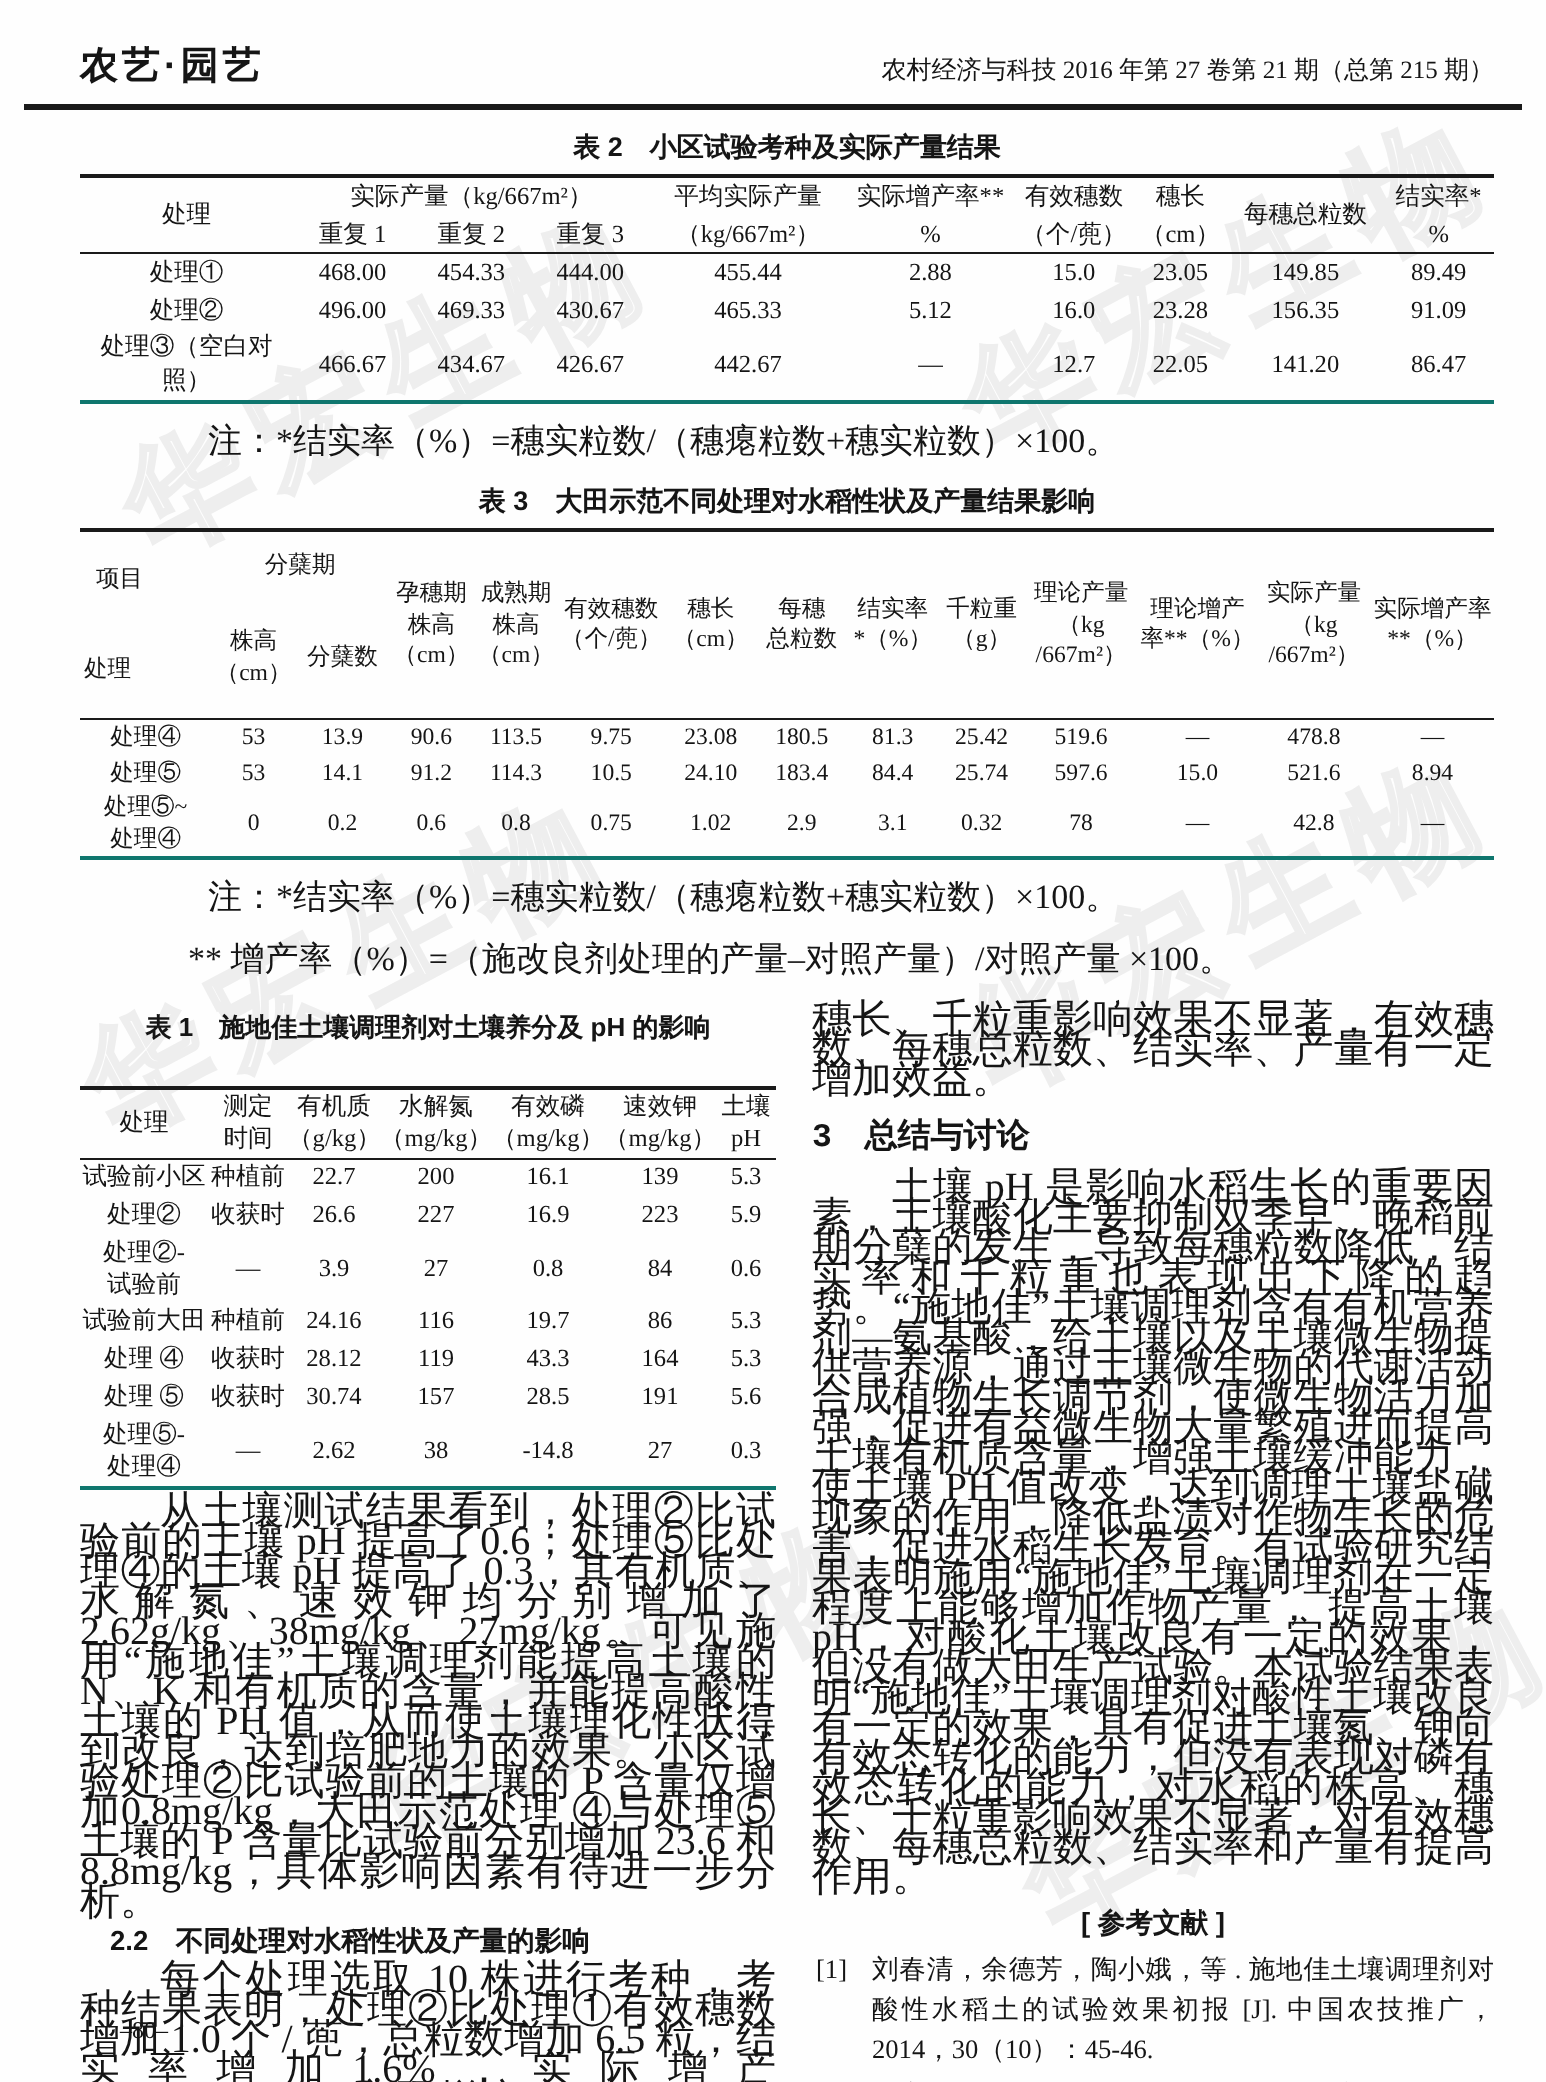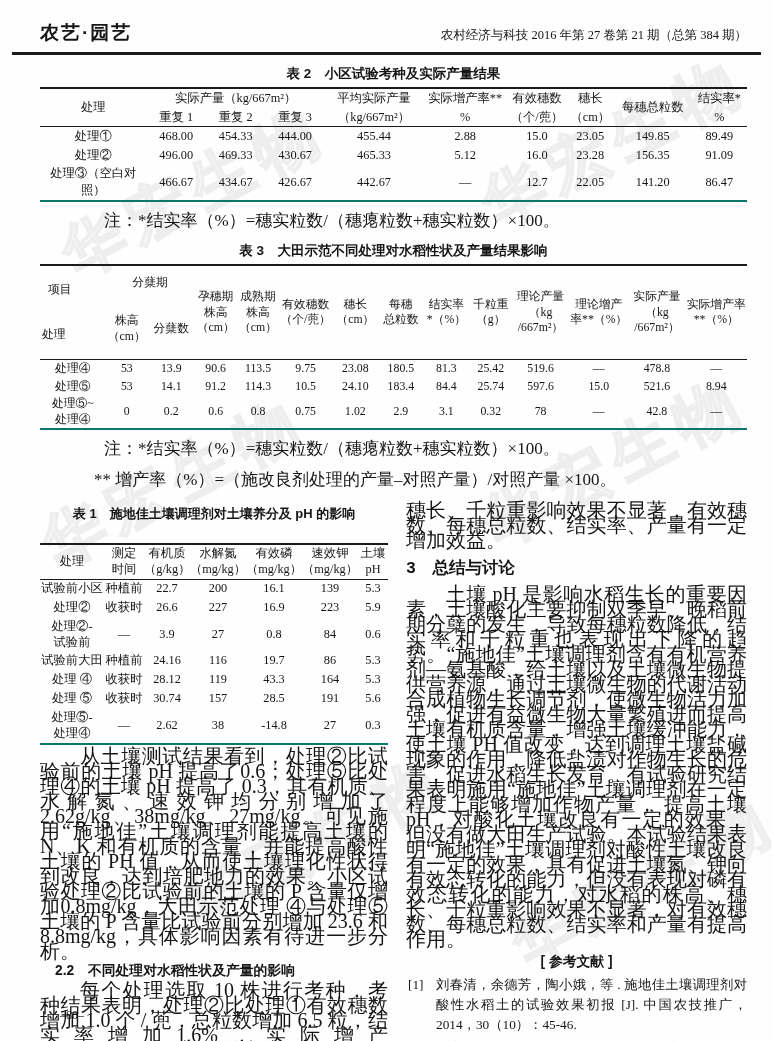--- a/index.html
+++ b/index.html
@@ -61,21 +61,21 @@
   <div class="wm w1">华宏生物</div>
   <div class="wm w2">华宏生物</div>
   <div class="wm w3">华宏生物</div>
   <div class="wm w4">华宏生物</div>
   <div class="wm w5">华宏生物</div>
   <div class="wm w6">华宏生物</div>
 
   <div class="content">
     <div class="pghead">
       <span class="sec-label">农艺·园艺</span>
-      <span class="journal">农村经济与科技 2016 年第 27 卷第 21 期（总第 384 期）</span>
+      <span class="journal">农村经济与科技 2016 年第 27 卷第 21 期（总第 215 期）</span>
     </div>
     <div class="head-rule"></div>
 
     <div class="ttitle">表 2　小区试验考种及实际产量结果</div>
     <table class="t2">
       <colgroup>
         <col style="width:104px">
           <col style="width:58px">
           <col style="width:58px">
           <col style="width:58px">

